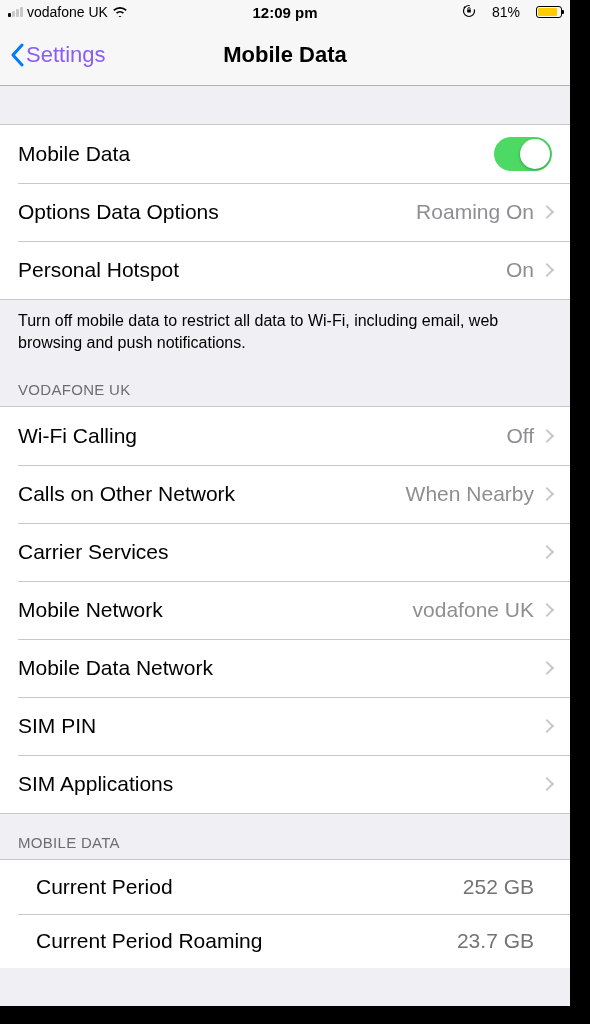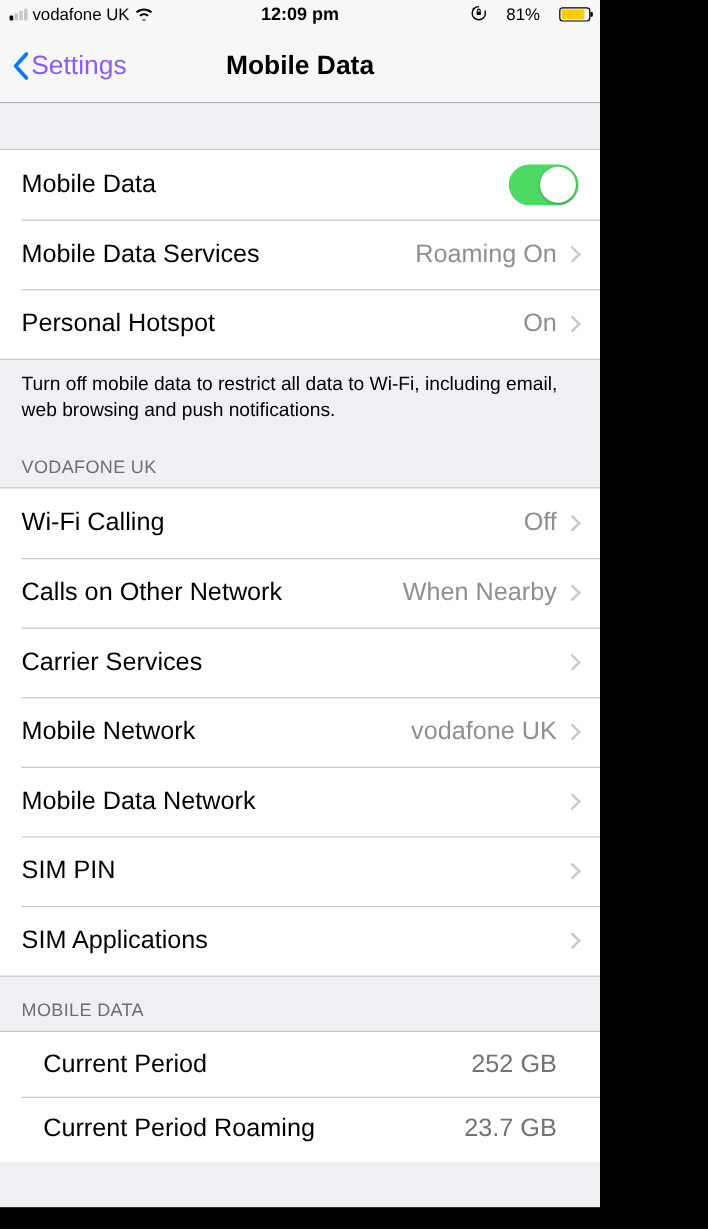--- a/index.html
+++ b/index.html
@@ -1,18 +1,18 @@
 <!DOCTYPE html>
 <html><head>
 <meta charset="utf-8">
 <style>
   * { box-sizing: border-box; margin: 0; padding: 0; }
   html, body { width: 590px; height: 1024px; font-family: -apple-system, "Helvetica Neue", Helvetica, Arial, sans-serif; background: #000; }
   .device {
-    width: 500px;
+    width: 570px;
     height: 1006px;
     background: #efeff4;
     position: relative;
     overflow: hidden;
   }
   
   .status-bar {
     height: 24px;
     display: flex;
     align-items: center;
@@ -182,21 +182,21 @@
 
   <div class="group">
     <div class="row">
       <span class="row-label">Mobile Data</span>
       <span class="row-spacer"></span>
       <span class="switch on">
           <span class="knob"></span>
         </span>
     </div>
     <div class="row">
-      <span class="row-label">Mobile Data Services</span>
+      <span class="row-label">Options Data Options</span>
       <span class="row-spacer"></span>
       <span class="row-value">Roaming On</span>
       <span class="chevron"></span>
     </div>
     <div class="row">
       <span class="row-label">Personal Hotspot</span>
       <span class="row-spacer"></span>
       <span class="row-value">On</span>
       <span class="chevron"></span>
     </div>

